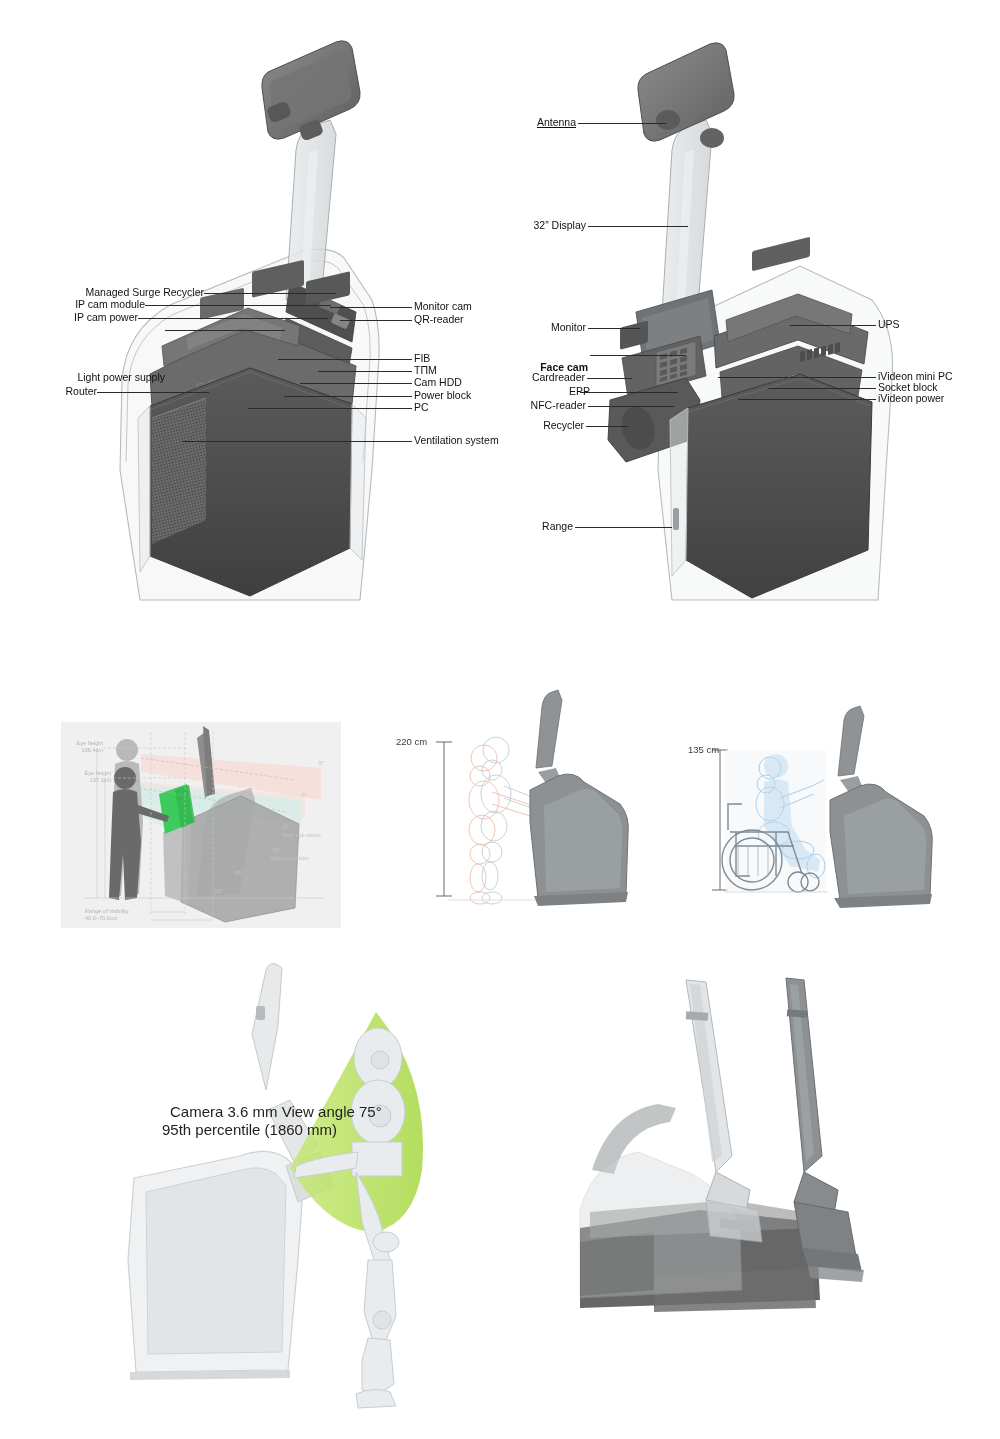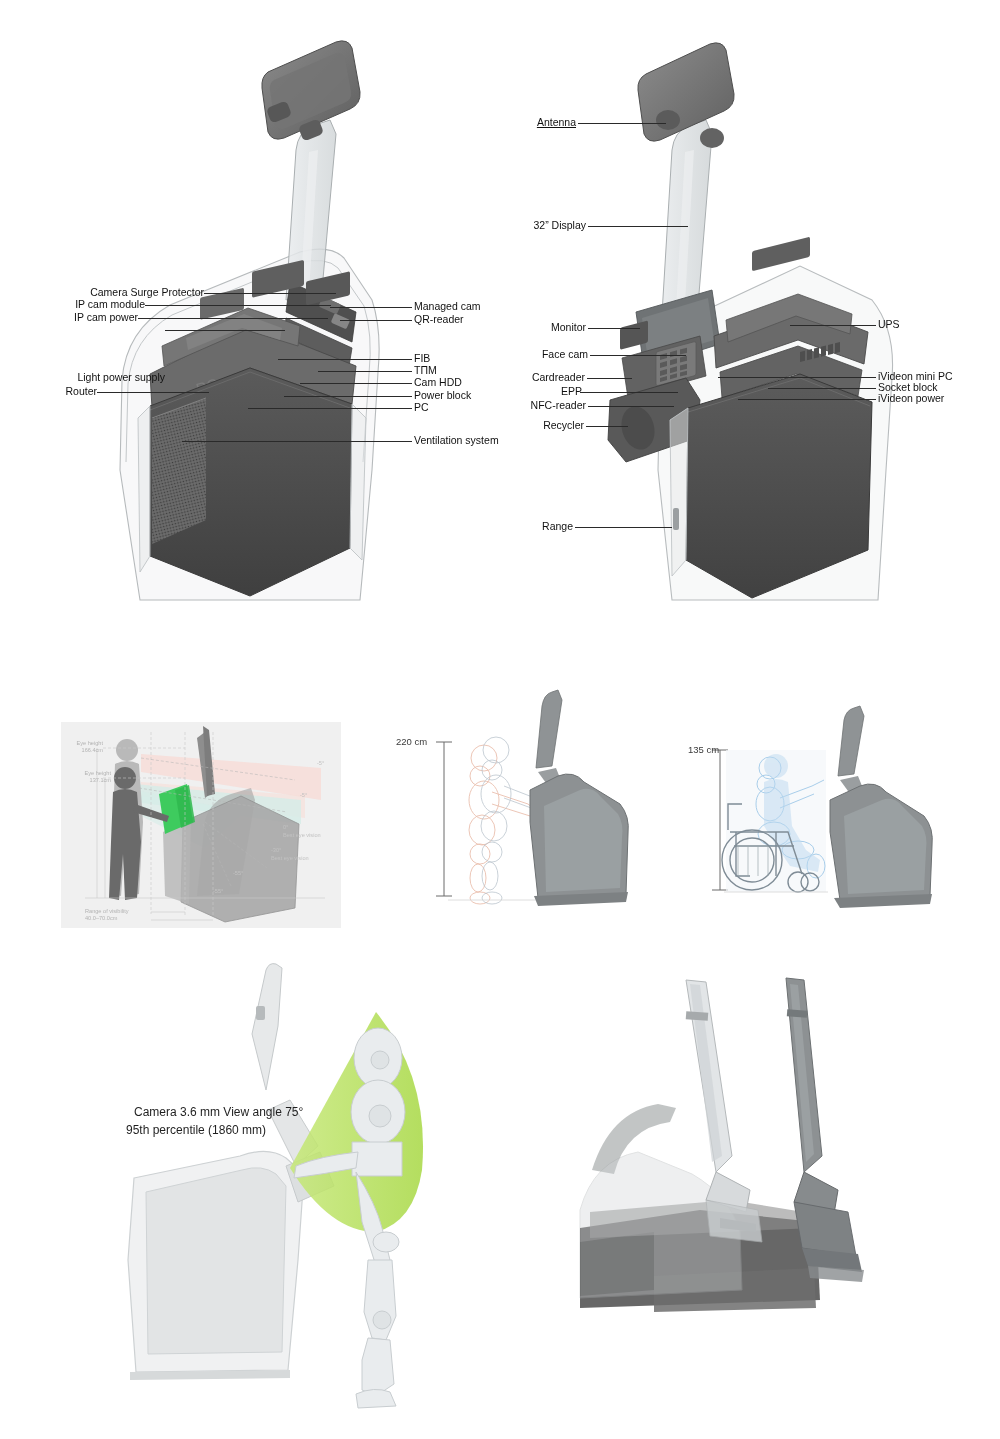--- a/index.html
+++ b/index.html
@@ -12,21 +12,21 @@
   .lbl{position:absolute;font-size:10.5px;line-height:11.5px;color:#111;white-space:nowrap;}
   .lbl.r{text-align:right;}
   .lead{position:absolute;height:1px;background:#2a2a2a;}
   svg{display:block;overflow:visible;}
 
   
   .ergotext{position:absolute;font-size:5.6px;line-height:6.6px;color:#b3b3b3;white-space:nowrap;}
   .ergotext.r{text-align:right;}
   .ergoangle{position:absolute;font-size:5.6px;color:#c2c2c2;white-space:nowrap;}
   .dimtext{position:absolute;font-size:9.5px;color:#3a3a3a;white-space:nowrap;}
-  .camtext{position:absolute;font-size:12px;line-height:14px;color:#1f1f1f;white-space:nowrap;}
+  .camtext{position:absolute;font-size:15px;line-height:14px;color:#1f1f1f;white-space:nowrap;margin-left:36px;}
 </style>
 </head>
 <body>
 
 <div class="panel" style="left:0;top:0;width:520px;height:640px;">
 
   <svg width="520" height="640" viewBox="0 0 520 640">
     <defs>
       <linearGradient id="glassL" x1="0" y1="0" x2="1" y2="0">
         <stop offset="0" stop-color="#e9ecee" stop-opacity=".85"></stop>
@@ -89,36 +89,36 @@
     <path d="M138 418 L150 406 L150 556 L140 572 Z" fill="#e6e8e9" fill-opacity=".55" stroke="#c0c4c6" stroke-width=".9"></path>
     <path d="M352 404 L366 418 L362 560 L350 548 Z" fill="#e6e8e9" fill-opacity=".5" stroke="#c0c4c6" stroke-width=".9"></path>
   </svg>
 
   <div class="lead" style="left:204px;top:293px;width:132px;"></div>
   <div class="lead" style="left:145px;top:305px;width:186px;"></div>
   <div class="lead" style="left:138px;top:318px;width:190px;"></div>
   <div class="lead" style="left:165px;top:330px;width:120px;"></div>
   <div class="lead" style="left:97px;top:392px;width:112px;"></div>
 
-  <div class="lbl r" style="left:4px;top:287px;width:200px;">Camera Surge Protector</div>
+  <div class="lbl r" style="left:4px;top:287px;width:200px;">Managed Surge Recycler</div>
   <div class="lbl r" style="left:4px;top:299px;width:141px;">IP cam module</div>
   <div class="lbl r" style="left:4px;top:312px;width:134px;">IP cam power</div>
   <div class="lbl r" style="left:4px;top:324px;width:161px;margin-top:48px;">Light power supply</div>
   <div class="lbl r" style="left:4px;top:386px;width:93px;">Router</div>
 
   <div class="lead" style="left:330px;top:307px;width:82px;"></div>
   <div class="lead" style="left:340px;top:320px;width:72px;"></div>
   <div class="lead" style="left:278px;top:359px;width:134px;"></div>
   <div class="lead" style="left:318px;top:371px;width:94px;"></div>
   <div class="lead" style="left:300px;top:383px;width:112px;"></div>
   <div class="lead" style="left:284px;top:396px;width:128px;"></div>
   <div class="lead" style="left:248px;top:408px;width:164px;"></div>
   <div class="lead" style="left:182px;top:441px;width:230px;"></div>
 
-  <div class="lbl" style="left:414px;top:301px;">Managed cam</div>
+  <div class="lbl" style="left:414px;top:301px;">Monitor cam</div>
   <div class="lbl" style="left:414px;top:314px;">QR-reader</div>
   <div class="lbl" style="left:414px;top:353px;">FIB</div>
   <div class="lbl" style="left:414px;top:365px;">TПM</div>
   <div class="lbl" style="left:414px;top:377px;">Cam HDD</div>
   <div class="lbl" style="left:414px;top:390px;">Power block</div>
   <div class="lbl" style="left:414px;top:402px;">PC</div>
   <div class="lbl" style="left:414px;top:435px;">Ventilation system</div>
 </div>
 
 <div class="panel" style="left:500px;top:0;width:500px;height:640px;">
@@ -207,23 +207,23 @@
   <div class="lead" style="left:90px;top:355px;width:96px;"></div>
   <div class="lead" style="left:87px;top:378px;width:45px;"></div>
   <div class="lead" style="left:80px;top:392px;width:98px;"></div>
   <div class="lead" style="left:88px;top:406px;width:86px;"></div>
   <div class="lead" style="left:86px;top:426px;width:42px;"></div>
   <div class="lead" style="left:75px;top:527px;width:97px;"></div>
 
   <div class="lbl r" style="left:0;top:117px;width:76px;text-decoration:underline;">Antenna</div>
   <div class="lbl r" style="left:0;top:220px;width:86px;">32” Display</div>
   <div class="lbl r" style="left:0;top:322px;width:86px;">Monitor</div>
-  <div class="lbl r" style="left:0;top:349px;width:88px;">Face cam</div>
+  <div class="lbl r" style="left:0;top:362px;width:88px;font-weight:bold;">Face cam</div>
   <div class="lbl r" style="left:0;top:372px;width:85px;">Cardreader</div>
-  <div class="lbl r" style="left:4px;top:386px;width:78px;text-align:right;">EPP</div>
+  <div class="lbl r" style="left:12px;top:386px;width:78px;text-align:right;">EPP</div>
   <div class="lbl r" style="left:0;top:400px;width:86px;">NFC-reader</div>
   <div class="lbl r" style="left:0;top:420px;width:84px;">Recycler</div>
   <div class="lbl r" style="left:0;top:521px;width:73px;">Range</div>
 
   <div class="lead" style="left:290px;top:325px;width:86px;"></div>
   <div class="lead" style="left:218px;top:377px;width:158px;"></div>
   <div class="lead" style="left:268px;top:388px;width:108px;"></div>
   <div class="lead" style="left:238px;top:399px;width:138px;"></div>
 
   <div class="lbl" style="left:378px;top:319px;">UPS</div>

